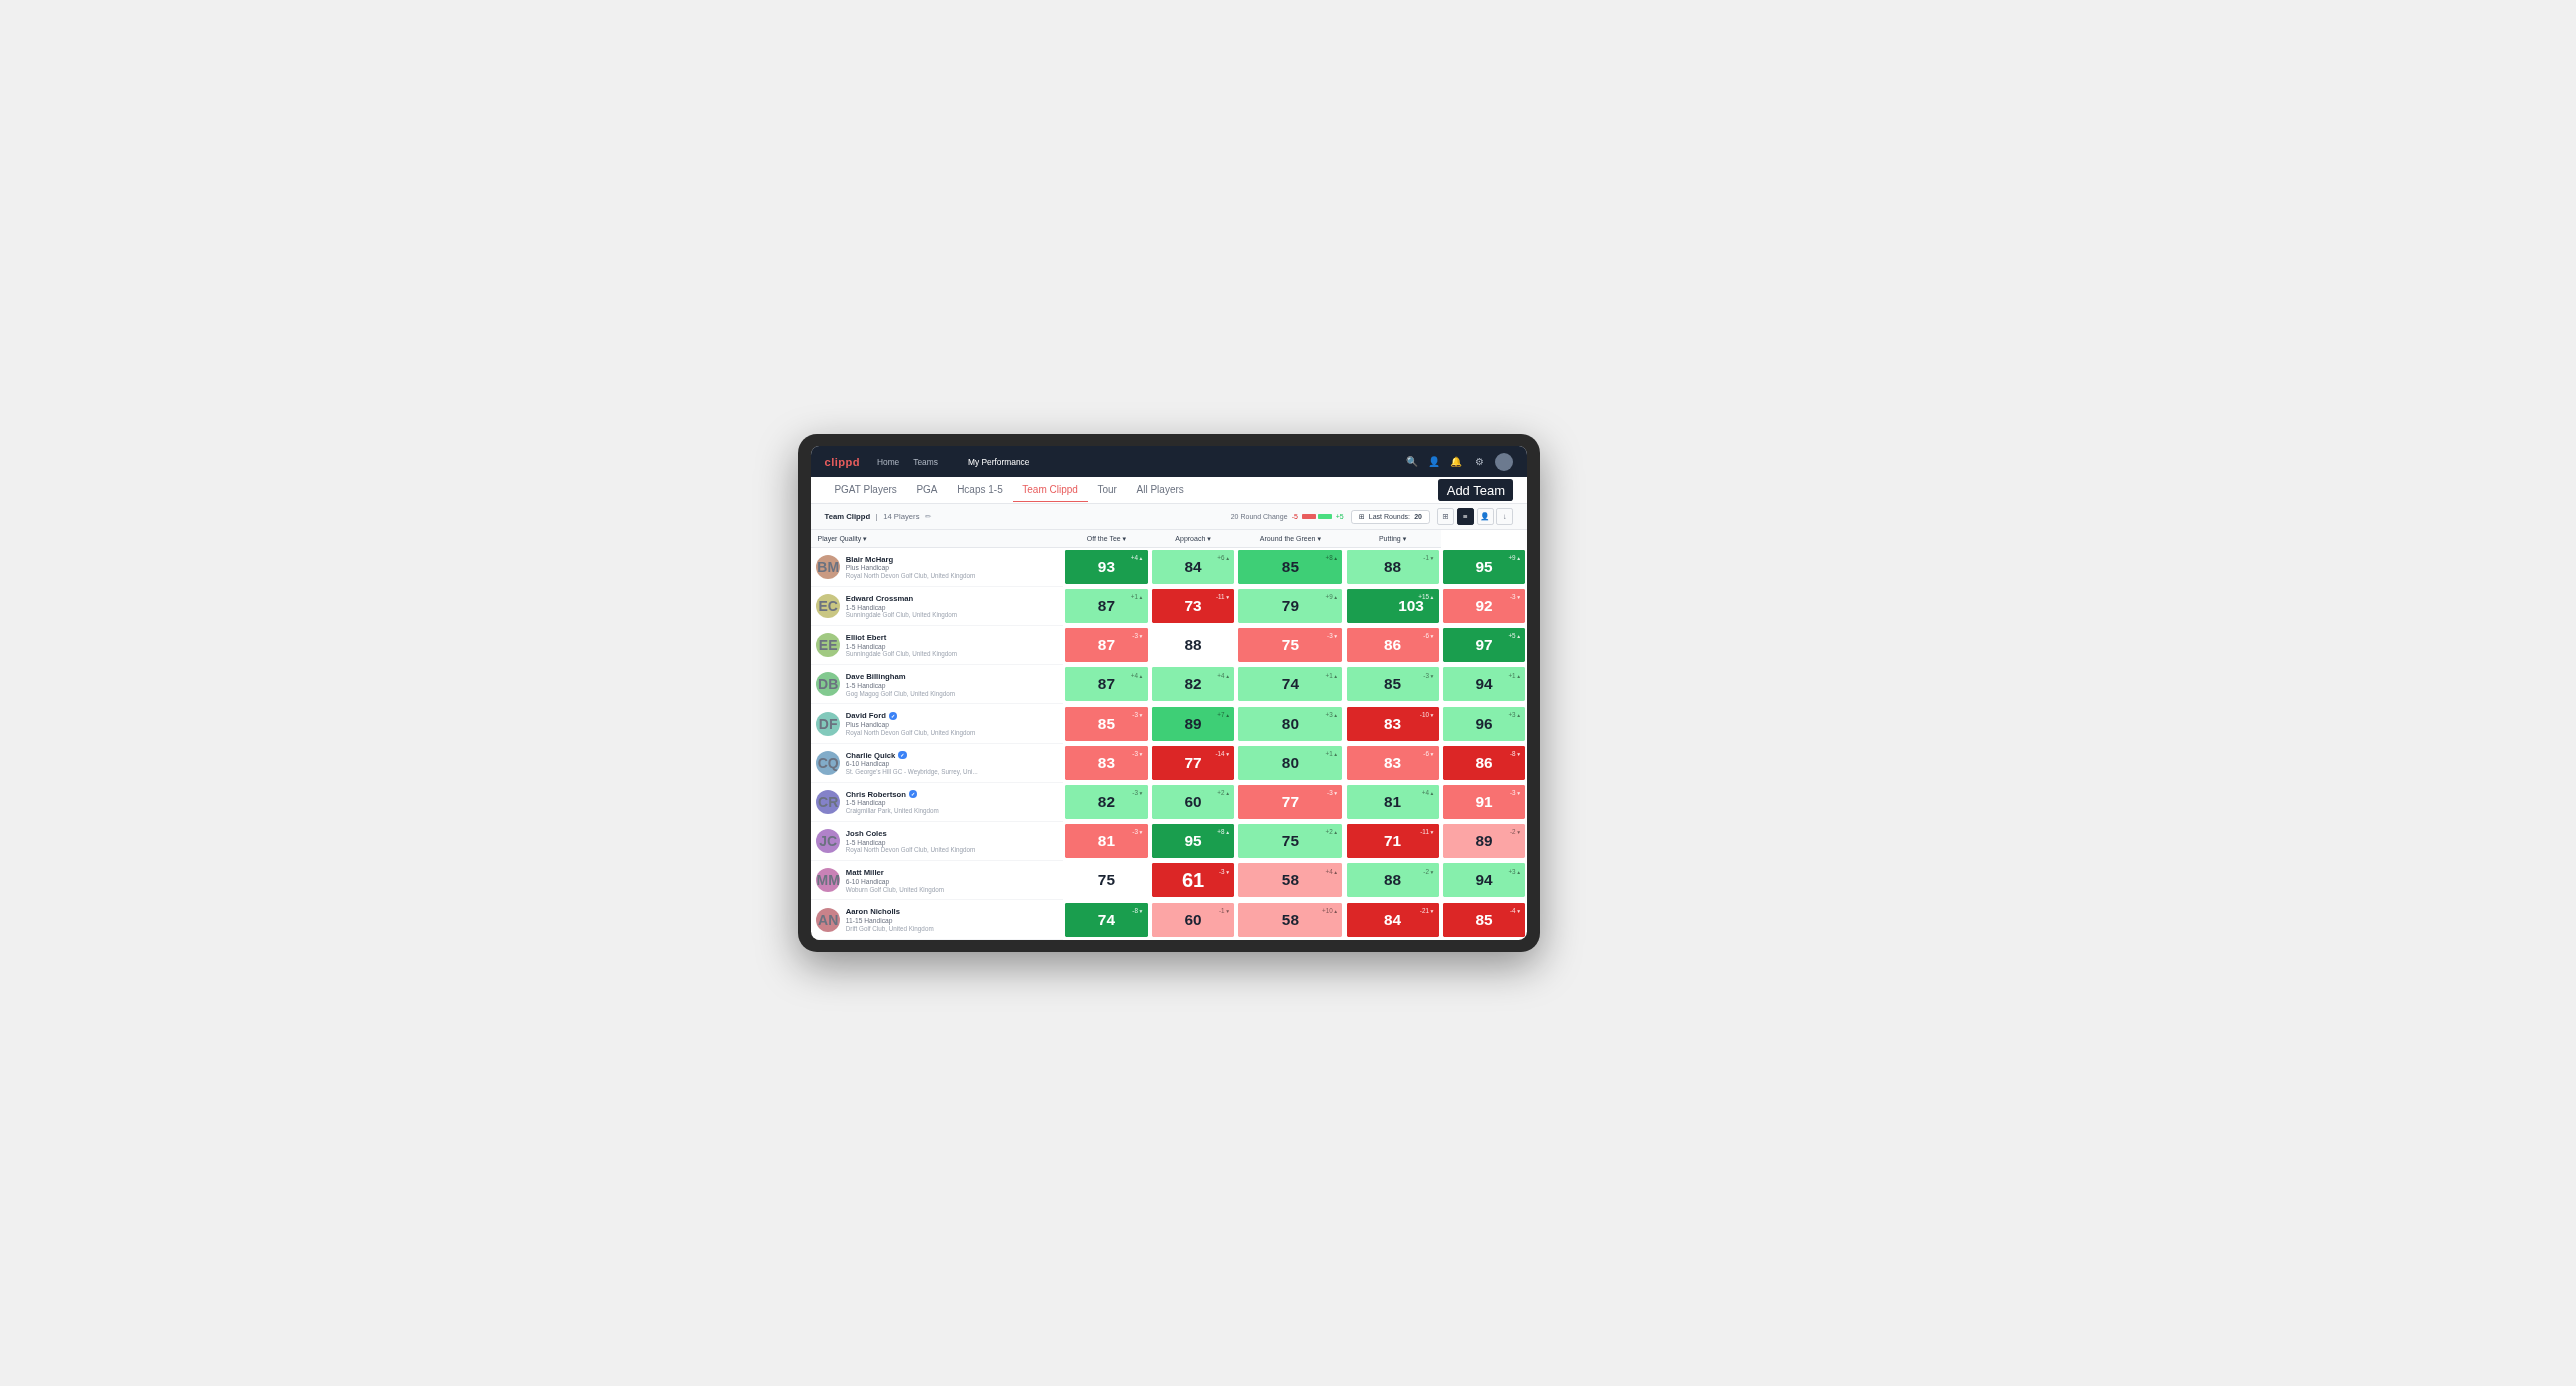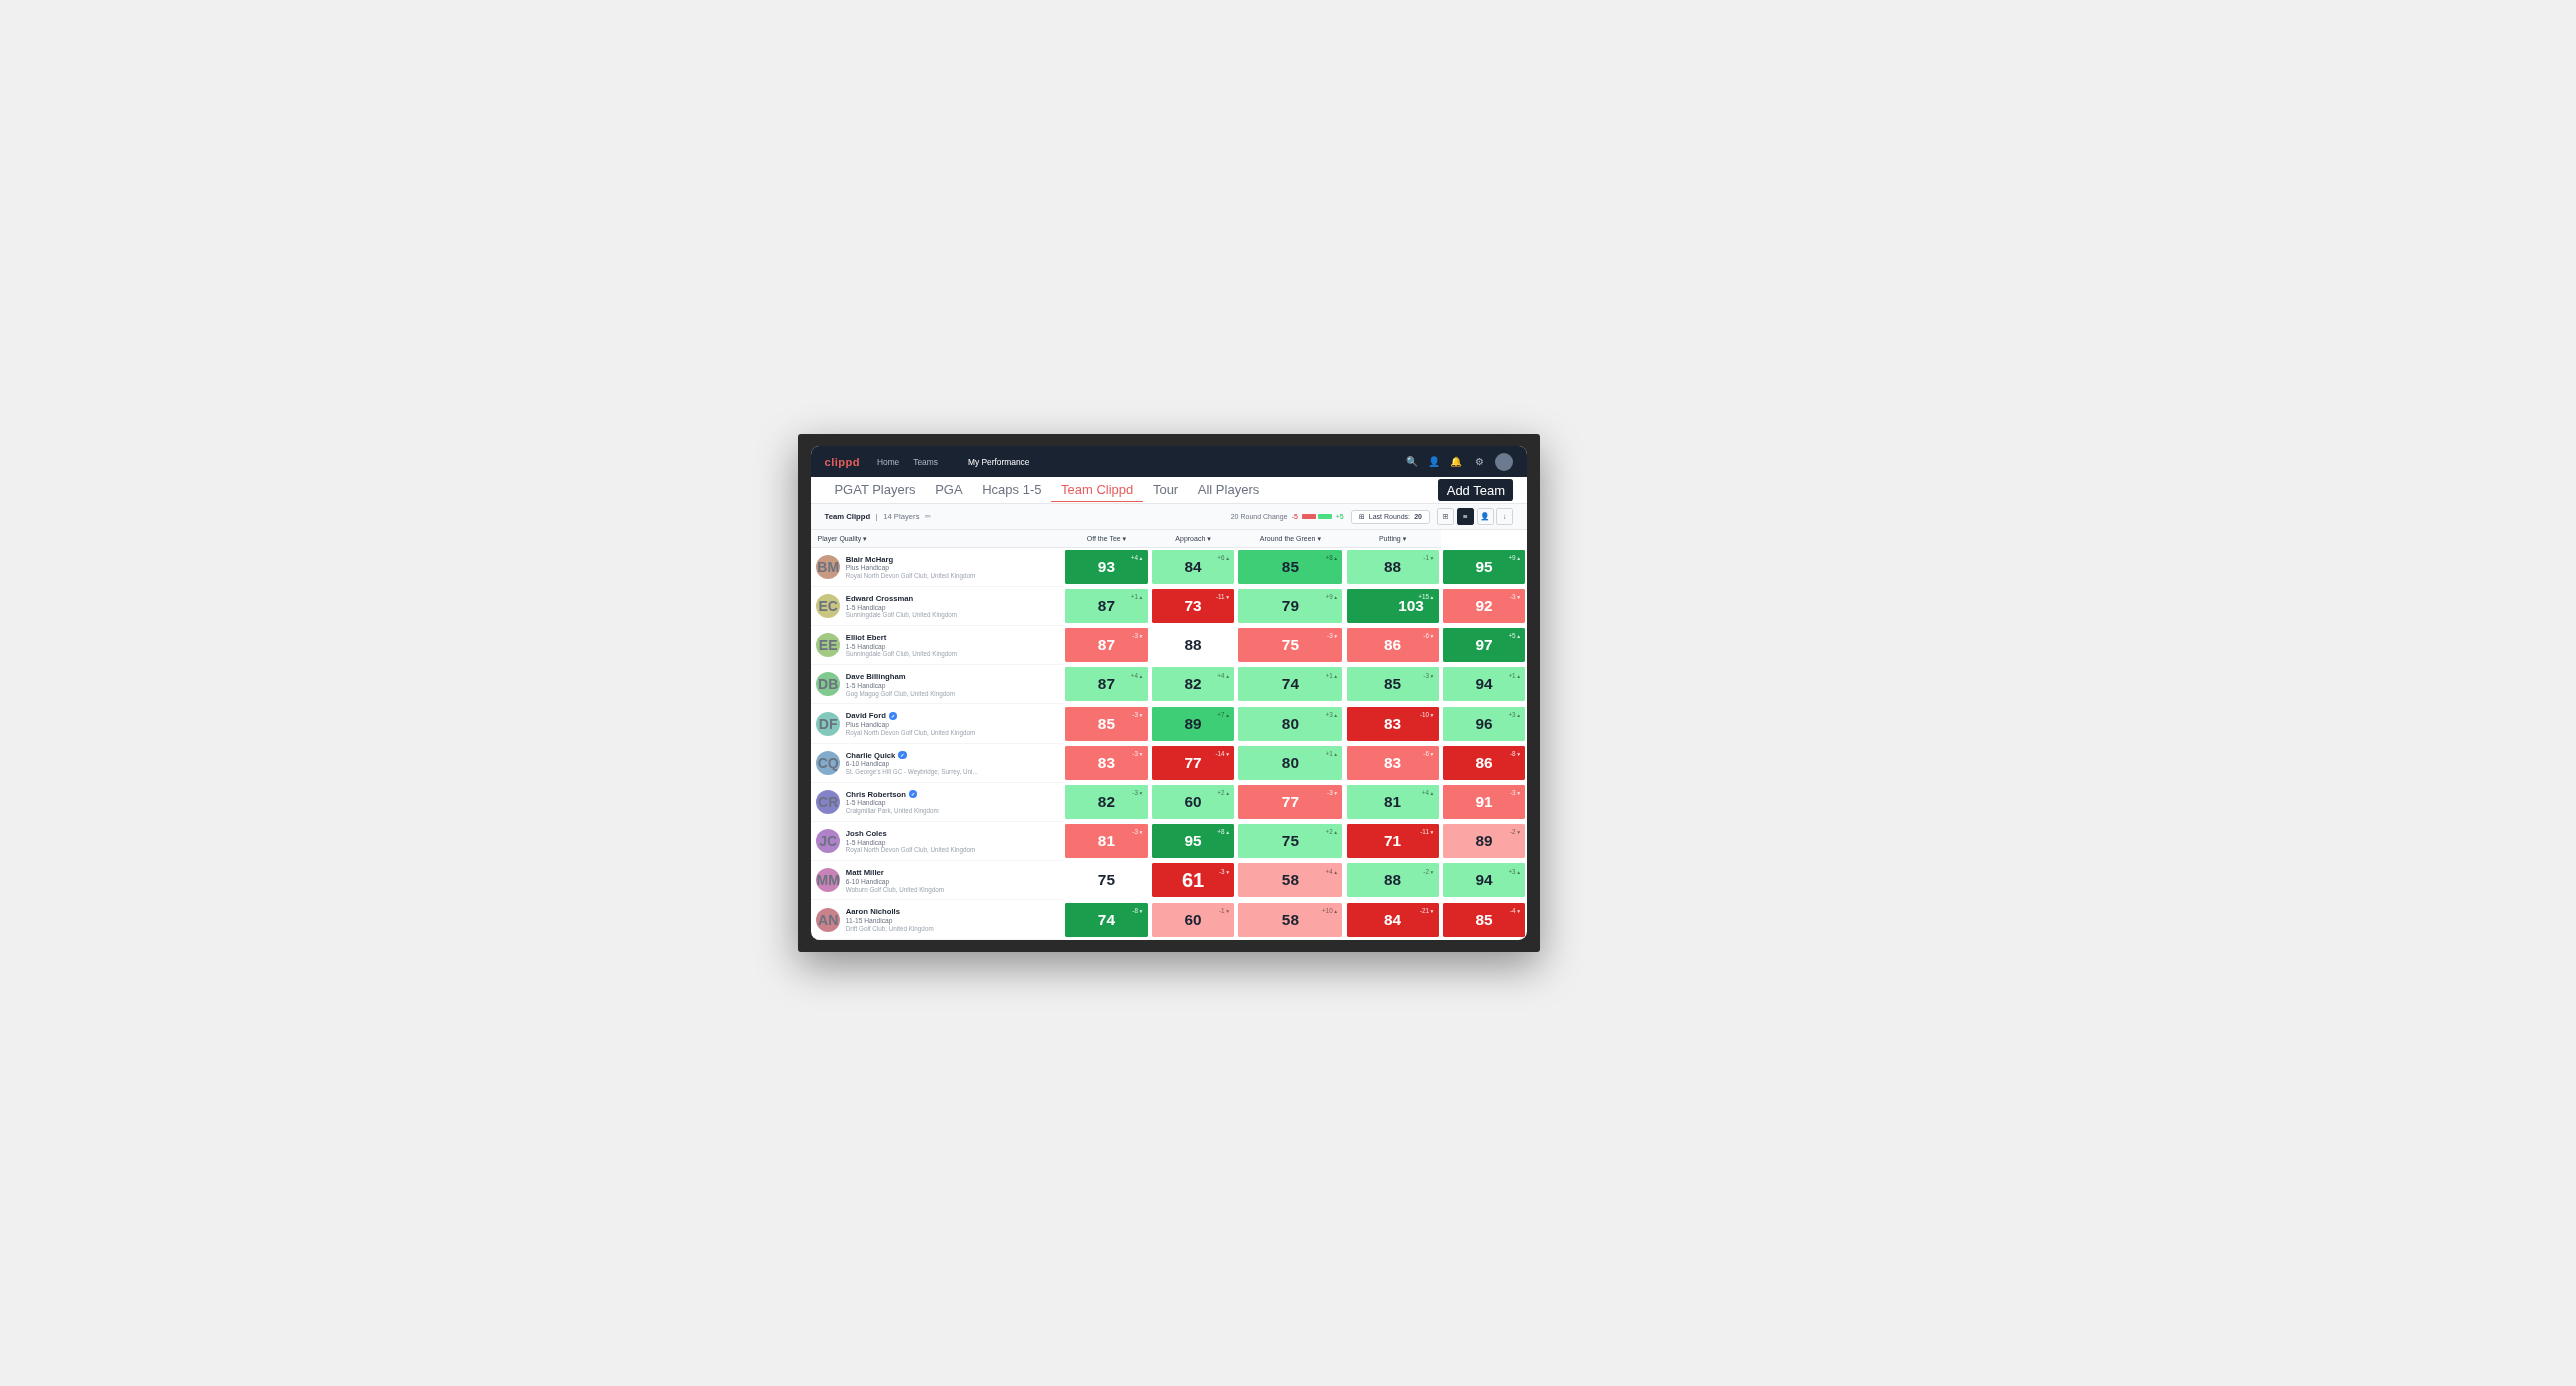--- a/index.html
+++ b/index.html
@@ -17,21 +17,21 @@
       display: flex;
       align-items: flex-start;
       gap: 42px;
       width: 100%;
       max-width: 980px;
     }
 
     
     .tablet {
       background: #2a2a2a;
-      border-radius: 3px;
+      border-radius: 19px;
       padding: 12.6px;
       box-shadow: 0 14px 42px rgba(0,0,0,0.4);
       flex: 1;
       min-width: 0;
     }
 
     .tablet-screen {
       background: #fff;
       border-radius: 8.4px;
       overflow: hidden;
@@ -112,21 +112,21 @@
       display: flex;
       gap: 0;
       flex: 1;
     }
 
     .sub-tab {
       padding: 0 9.8px;
       height: 24px;
       display: flex;
       align-items: center;
-      font-size: 13px;
+      font-size: 10px;
       color: #6b7280;
       cursor: pointer;
       border-bottom: 1.4px solid transparent;
     }
 
     .sub-tab.active {
       color: #e85d5d;
       border-bottom: 1.4px solid #e85d5d;
       font-weight: 500;
     }

